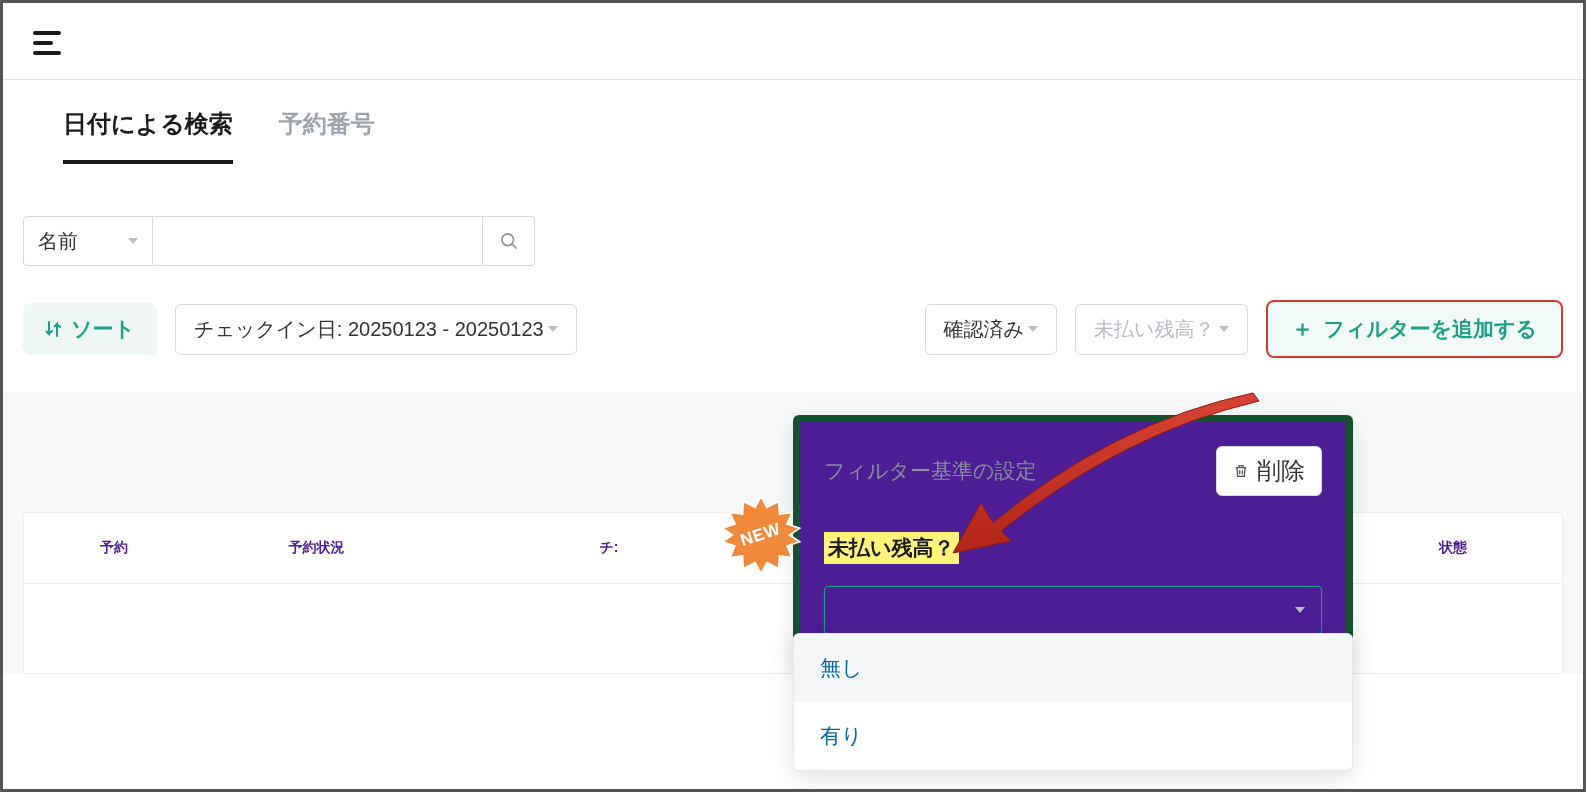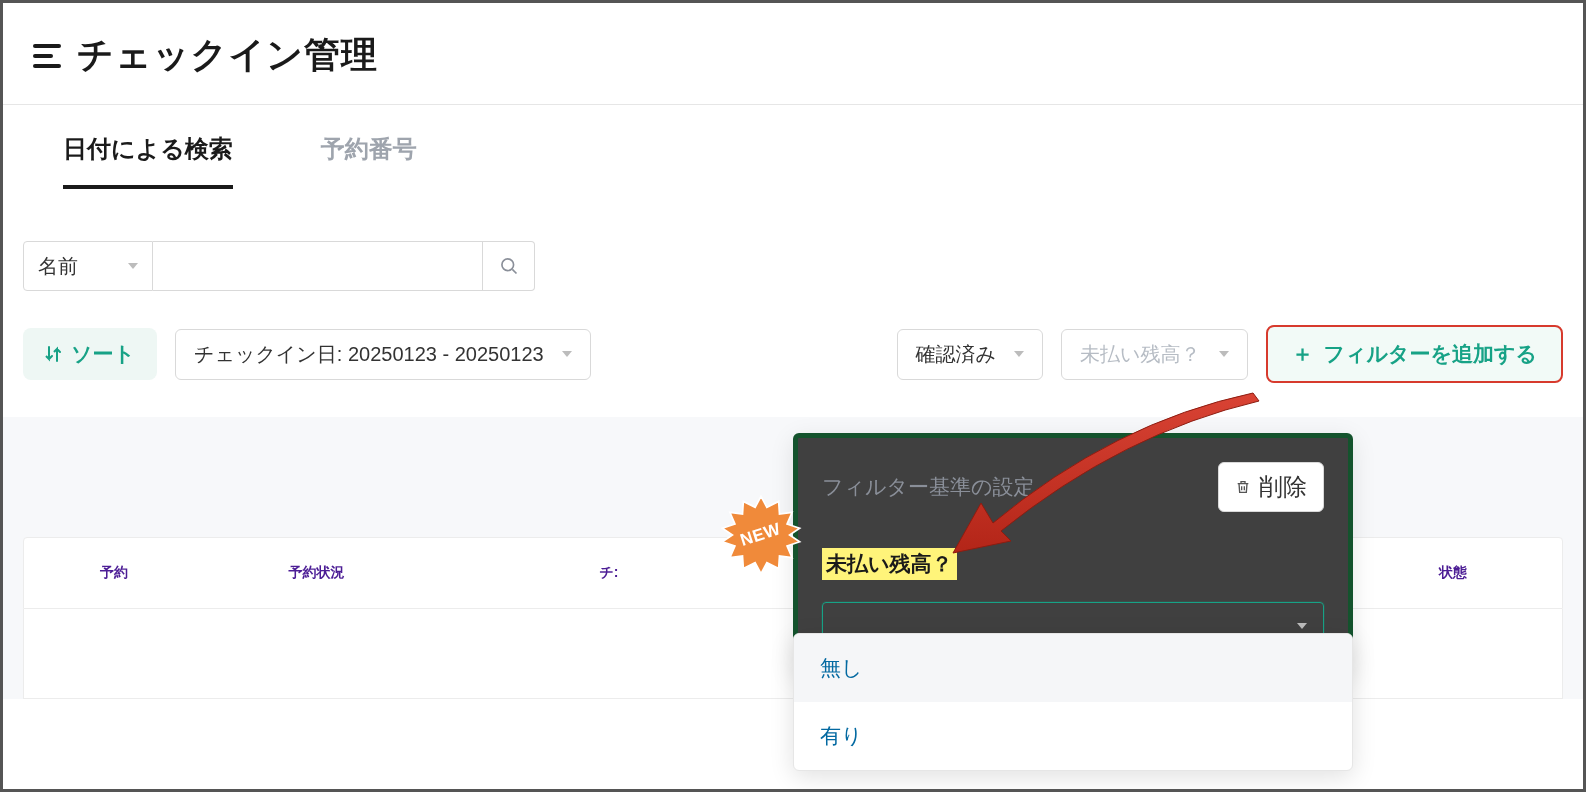--- a/index.html
+++ b/index.html
@@ -38,21 +38,21 @@
 .page-title {
   font-size: 36px;
   font-weight: 800;
   letter-spacing: 1px;
 }
 .divider-full {
   border-top: 1px solid #e6e6e6;
 }
 .tabs {
   display: flex;
-  gap: 88px;
+  gap: 46px;
   padding: 28px 60px 0 60px;
 }
 .tab {
   font-size: 24px;
   font-weight: 700;
   color: #9ea4ad;
   padding-bottom: 20px;
   cursor: pointer;
 }
 .tab.active {
@@ -119,21 +119,21 @@
   color: #17a286;
   border-radius: 8px;
   padding: 12px 22px;
   font-size: 21px;
   font-weight: 600;
   cursor: pointer;
 }
 .pill {
   display: flex;
   align-items: center;
-  gap: 18px;
+  gap: 4px;
   border: 1px solid #d9d9d9;
   border-radius: 6px;
   background: #fff;
   padding: 11px 18px;
   font-size: 20px;
   color: #333;
   cursor: pointer;
 }
 .pill.placeholder { color: #b6bcc4; }
 .add-filter-btn {
@@ -181,25 +181,25 @@
 .tbody-empty {
   background: #fff;
   border: 1px solid #ececec;
   border-top: none;
   height: 90px;
 }
 
 
 .filter-panel {
   position: absolute;
-  top: 430px;
+  top: 412px;
   left: 790px;
   width: 560px;
-  background: #404040;
-  border: 5px solid #14532d;
+  background: #4c1d95;
+  border: 7px solid #14532d;
   border-radius: 6px;
   box-shadow: 0 6px 24px rgba(0,0,0,0.10);
   padding: 24px 24px 20px 24px;
 }
 .filter-panel-head {
   display: flex;
   justify-content: space-between;
   align-items: center;
 }
 .filter-head-title {
@@ -294,21 +294,20 @@
 </style>
 </head>
 <body>
 
 <div class="header">
   <span class="menu-icon">
     <span></span>
       <span></span>
       <span></span>
   </span>
-  <h1 class="page-title">チェックイン管理</h1>
 </div>
 <div class="divider-full"></div>
 
 <div class="tabs">
   <div class="tab active">日付による検索</div>
   <div class="tab">予約番号</div>
 </div>
 
 <div class="search-row">
   <div class="select-box">

